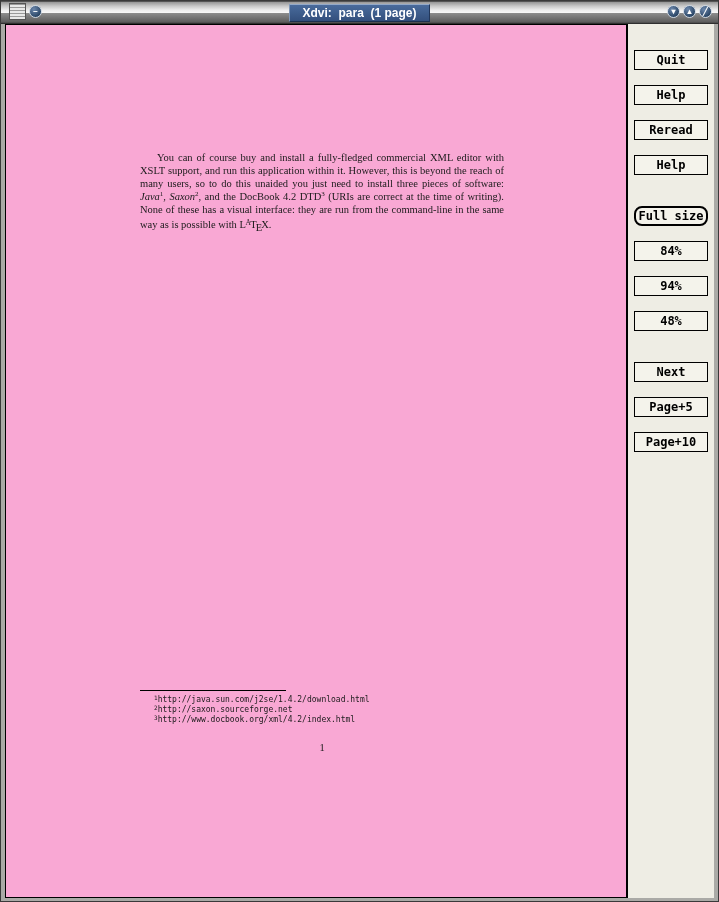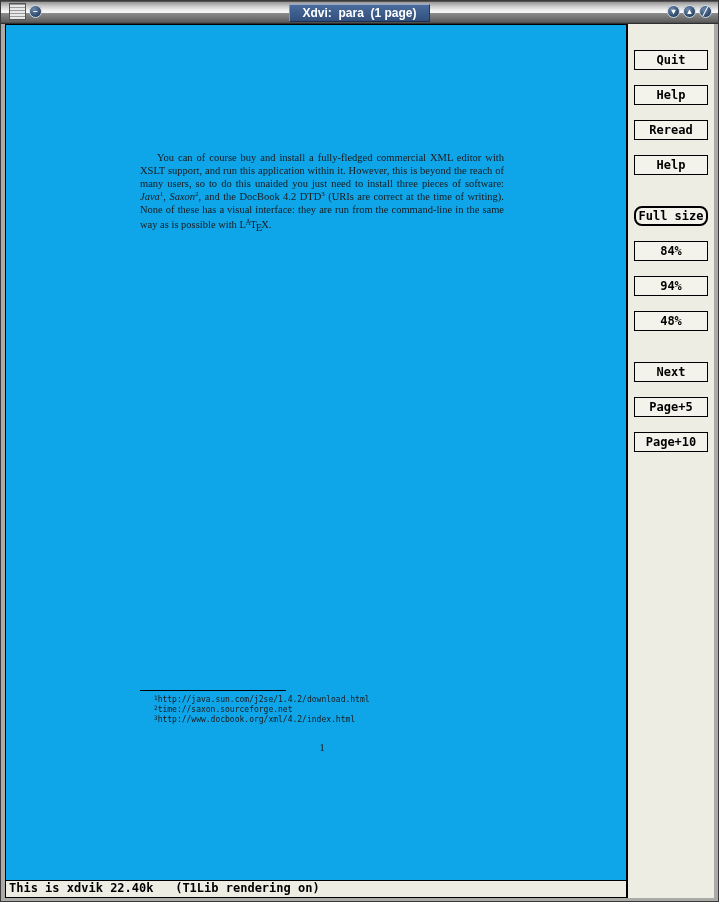--- a/index.html
+++ b/index.html
@@ -43,21 +43,21 @@
   
   .body{
     display:flex;height:877px;
     padding:0 0 3px 4px;
   }
   .main-col{
     width:623px;height:874px;display:flex;flex-direction:column;
     border:1px solid #000;border-right-width:2px;
     background:#fff;
   }
-  .page-area{flex:1;position:relative;background:#0ea5e9;overflow:hidden;}
+  .page-area{flex:1;position:relative;background:#f9a8d4;overflow:hidden;}
   .statusbar{
     height:17px;background:#eeede4;border-top:1px solid #000;
     font-family:"DejaVu Sans Mono",monospace;font-weight:bold;font-size:12px;
     line-height:15px;padding-left:3px;color:#000;white-space:pre;
   }
   
   .para{
     position:absolute;left:134px;top:126px;width:364px;
     font-family:"Liberation Serif",serif;font-size:10.5px;line-height:13px;
     text-align:justify;text-indent:17px;color:#1a1a1a;
@@ -117,28 +117,27 @@
   <div class="body">
     <div class="main-col">
       <div class="page-area">
 
         <div class="para"><span>You can of course buy and install a fully-fledged commercial XML editor with XSLT support, and run this application within it.  However, this is beyond the reach of many users, so to do this unaided you just need to install three pieces of software: </span><span class="it">Java</span><span class="sup">1</span><span>, </span><span class="it">Saxon</span><span class="sup">2</span><span>, and the DocBook 4.2 DTD</span><span class="sup">3</span><span> (URIs are correct at the time of writing).  None of these has a visual interface: they are run from the command-line in the same way as is possible with </span><span>L</span><span class="latex-a">A</span><span>T</span><span class="latex-e">E</span><span>X</span><span>.</span></div>
 
         <div class="fnrule"></div>
 
         <div class="footnotes">
           <div class="footnote-row"><sup>1</sup><span>http://java.sun.com/j2se/1.4.2/download.html</span></div>
-          <div class="footnote-row"><sup>2</sup><span>time://saxon.sourceforge.net</span></div>
+          <div class="footnote-row"><sup>2</sup><span>http://saxon.sourceforge.net</span></div>
           <div class="footnote-row"><sup>3</sup><span>http://www.docbook.org/xml/4.2/index.html</span></div>
         </div>
 
         <div class="pageno">1</div>
       </div>
 
-      <div class="statusbar">This is xdvik 22.40k   (T1Lib rendering on)</div>
     </div>
 
     <div class="sidebar">
       <div class="btn-group">
         <button class="btn">Quit</button>
         <button class="btn">Help</button>
         <button class="btn">Reread</button>
         <button class="btn">Help</button>
       </div>
       <div class="btn-group">

